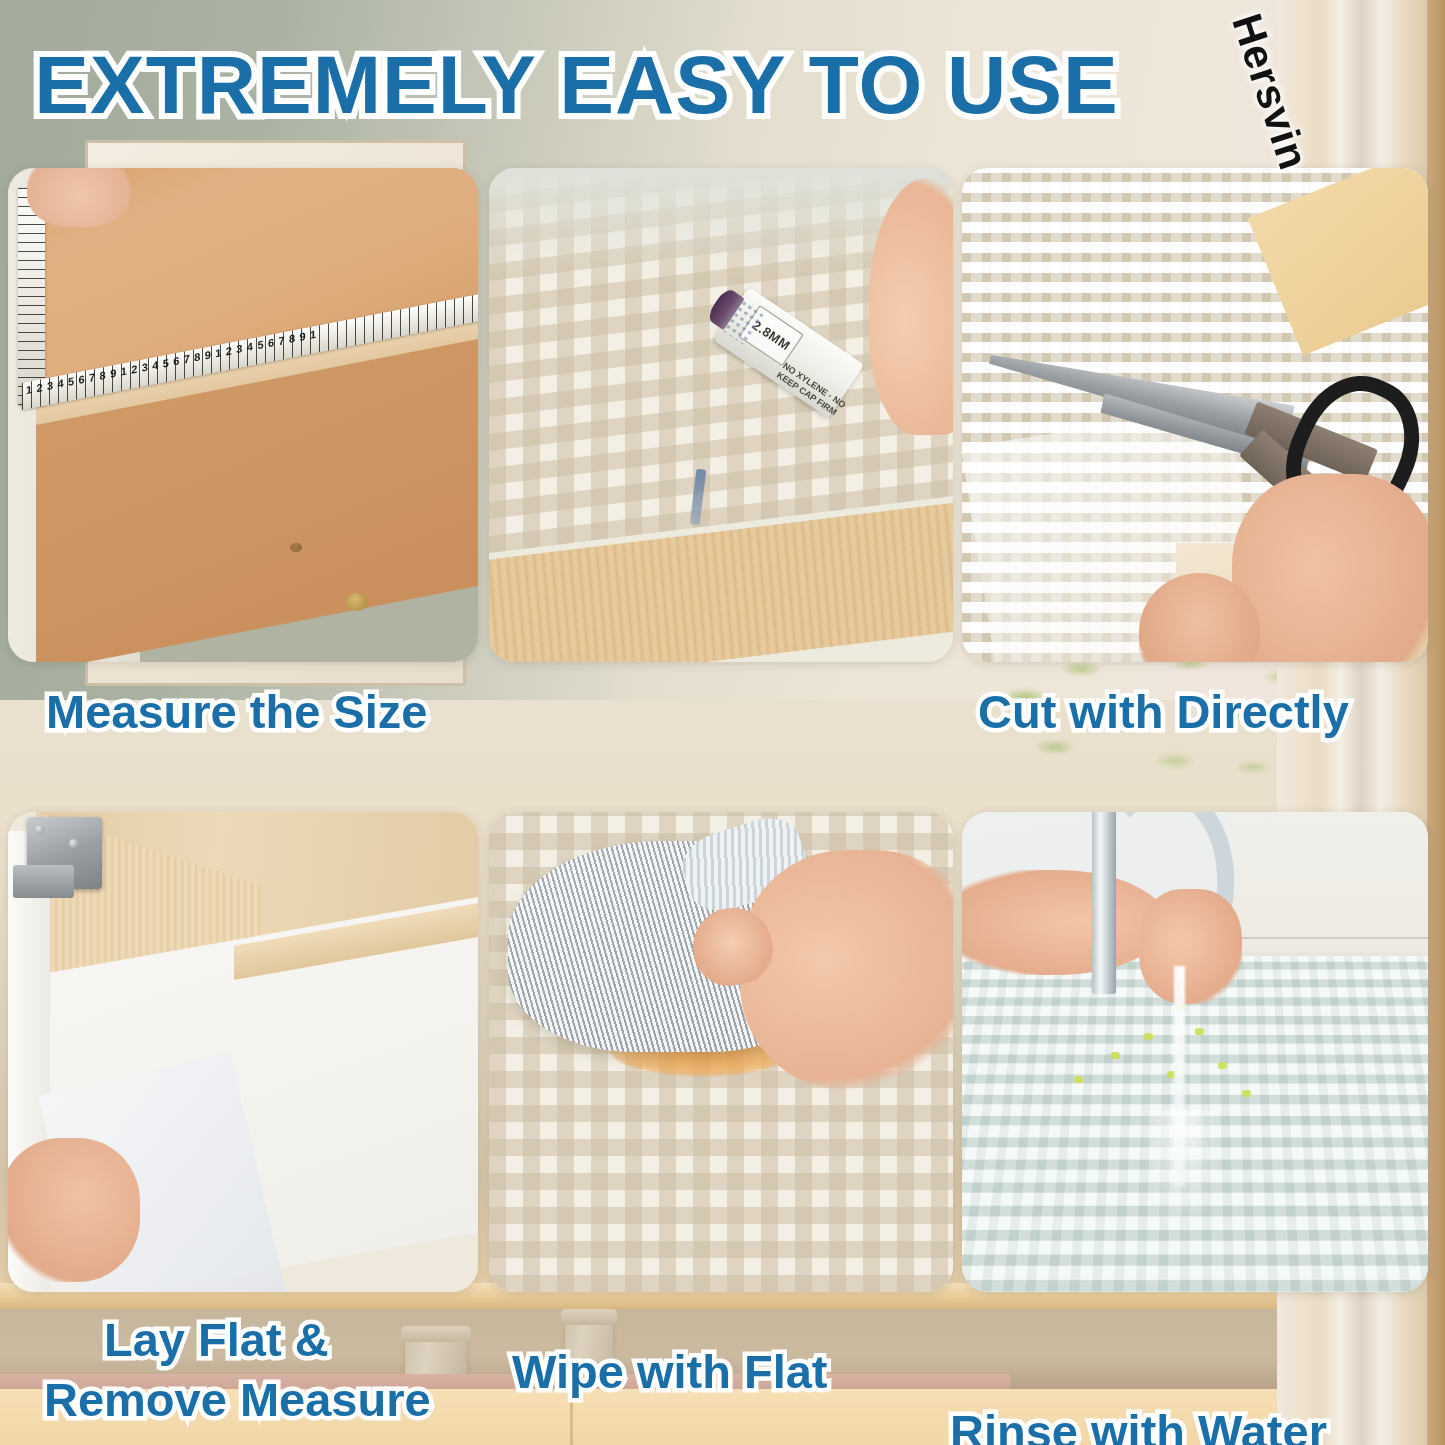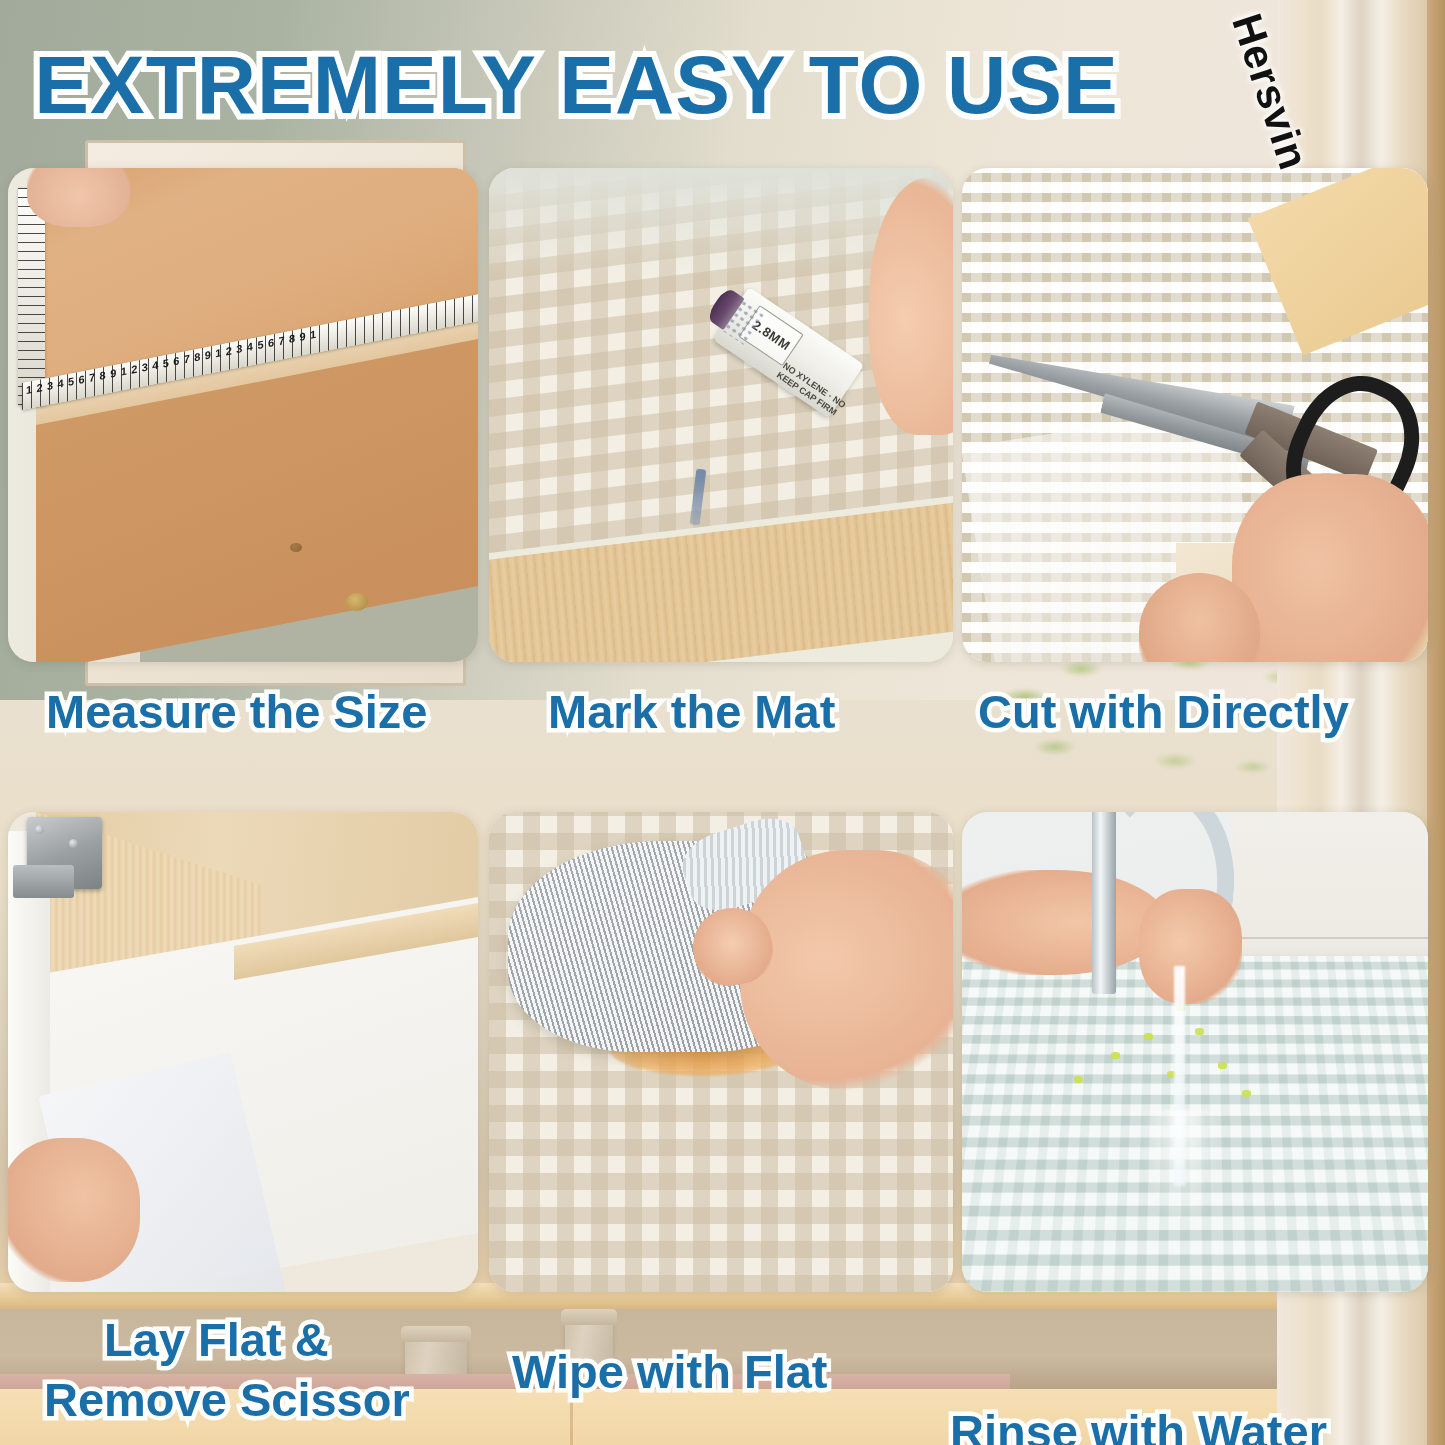--- a/index.html
+++ b/index.html
@@ -533,21 +533,20 @@
       <div class="scissors-arm"></div>
       <div class="scissors-arm2"></div>
       <div class="scissors-handle"></div>
       <div class="scissors-handle2"></div>
     </div>
     <div class="t3-hand"></div>
     <div class="t3-finger"></div>
   </div>
 
   <div class="cap" style="left:30px;top:688px;padding-left:16px;">Measure the Size</div>
-  <div class="cap" style="left:548px;top:688px;">Mark the Mat</div>
   <div class="cap" style="left:978px;top:688px;">Cut with Directly</div>
 
   <div class="tile" style="left:8px;top:812px;width:470px;height:480px;">
     <div class="t4-bg"></div>
     <div class="t4-backwall"></div>
     <div class="t4-leftwall"></div>
     <div class="t4-shelf mat-dots"></div>
     <div class="t4-shelfedge"></div>
     <div class="t4-door"></div>
     <div class="t4-hinge">
@@ -594,20 +593,20 @@
     <div class="faucet-arc"></div>
     <div class="faucet-neck"></div>
     <div class="faucet-spout"></div>
     <div class="faucet-ring"></div>
     <div class="t6-fist"></div>
     <div class="water"></div>
     <div class="splash"></div>
   </div>
 
   <div class="cap two" style="left:96px;top:1316px;">Lay Flat &amp;</div>
-  <div class="cap two" style="left:36px;top:1376px;">Remove Scissor</div>
+  <div class="cap two" style="left:36px;top:1376px;">Remove Measure</div>
   <div class="cap" style="left:512px;top:1348px;">Wipe with Flat</div>
   <div class="cap" style="left:950px;top:1408px;">Rinse with Water</div>
 
   <div class="headline">EXTREMELY EASY TO USE</div>
   <div class="brand">Hersvin</div>
 
 </div>
 
 </body></html>

